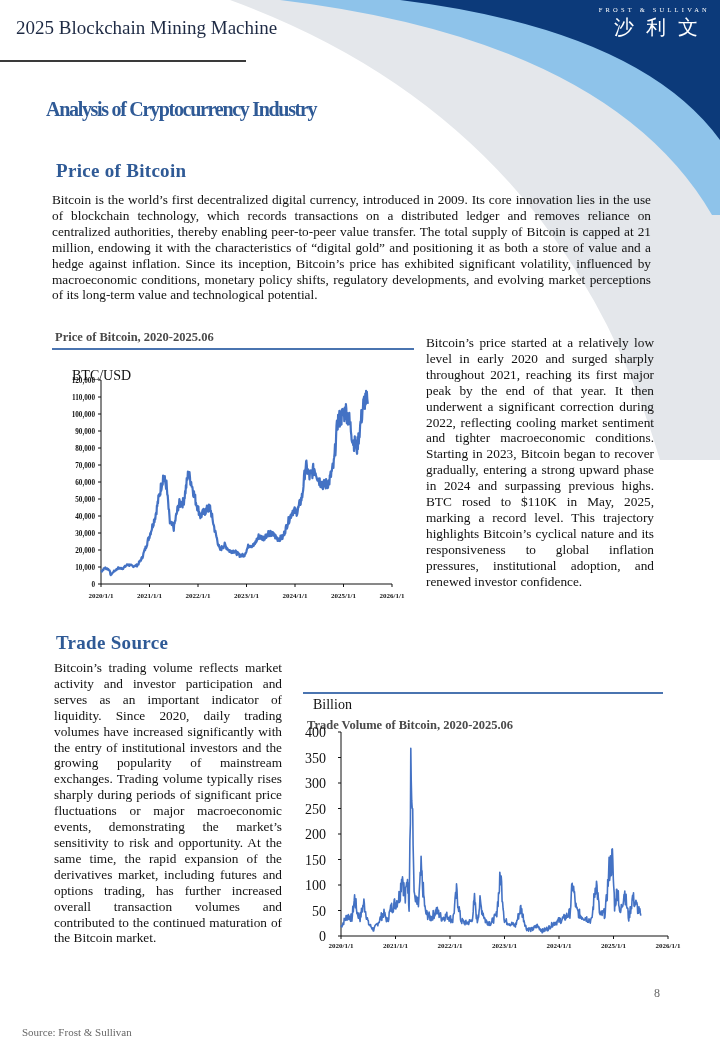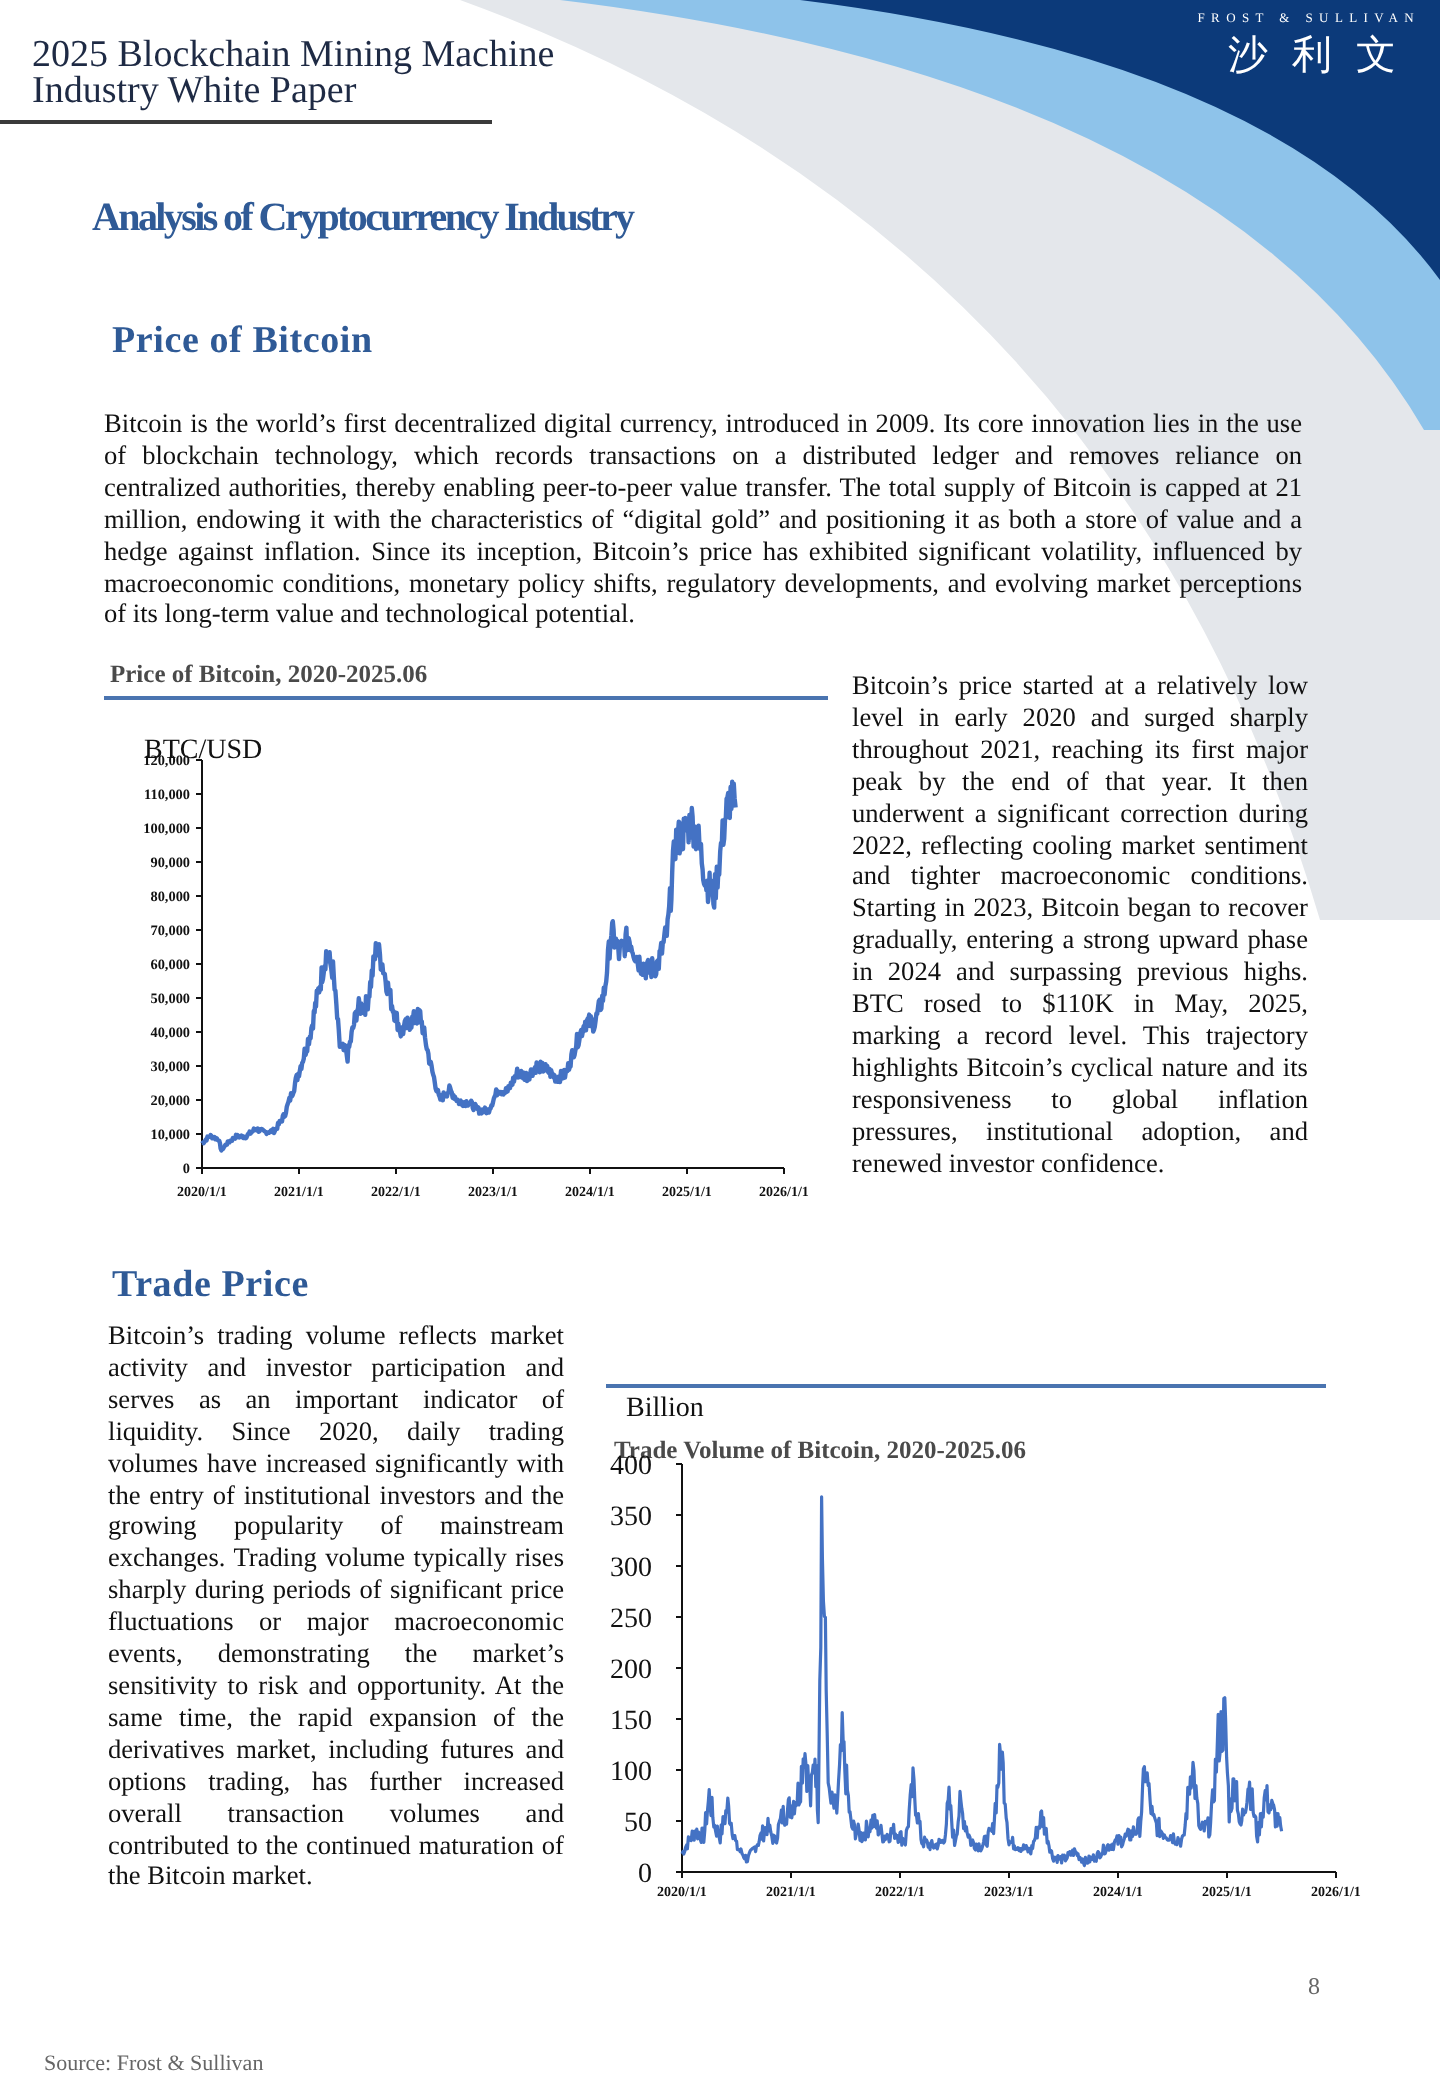--- a/index.html
+++ b/index.html
@@ -15,21 +15,21 @@
   .logo-en { font-size: 6.5px; letter-spacing: 3.2px; font-family: "Liberation Serif", serif; line-height: 8px; }
   .logo-cn { font-size: 20px; letter-spacing: 12px; font-weight: normal; line-height: 26px; font-family: "DejaVu Sans", sans-serif; padding-right: 0; }
 
   .page-title { position: absolute; left: 46px; top: 91px; font-size: 20px; font-weight: bold; color: #2f5a96; letter-spacing: -1.3px; line-height: 36px; }
 
   .section-title { position: absolute; font-size: 19px; font-weight: bold; color: #2f5a96; letter-spacing: 0.3px; }
   .sec1 { left: 56px; top: 160px; }
   .sec2 { left: 56px; top: 632px; }
 
   .para { position: absolute; font-size: 13.3px; line-height: 15.9px; text-align: justify; color: #111; }
-  .para1 { left: 52px; top: 192px; width: 599px; margin-top: 12px; }
+  .para1 { left: 52px; top: 192px; width: 599px; }
   .para2 { left: 426px; top: 335px; width: 228px; }
   .para3 { left: 54px; top: 660px; width: 228px; }
 
   .chart-title { position: absolute; font-size: 12.5px; font-weight: bold; color: #4a4a4a; }
   .ct1 { left: 55px; top: 330px; }
   .ct2 { left: 307px; top: 674px; margin-top: 44px; }
   .chart-rule { position: absolute; height: 1.5px; background: #4a74b0; }
   .cr1 { left: 52px; top: 348px; width: 362px; }
   .cr2 { left: 303px; top: 692px; width: 360px; }
 
@@ -51,21 +51,20 @@
 <svg class="deco" viewBox="0 0 720 460">
   <path d="M 660 460 Q 560 120 230 0 L 720 0 L 720 460 Z" fill="#e4e7eb"></path>
   <path d="M 712 215 Q 610 40 280 0 L 720 0 L 720 215 Z" fill="#8ec3ea"></path>
   <path d="M 720 140 Q 640 30 400 0 L 720 0 Z" fill="#0c3a7a"></path>
 
   <path d="M 640 460 Q 560 160 230 8 L 0 8 L 0 460 Z" fill="#ffffff"></path>
 </svg>
 
 <div class="header-title">
   <div>2025 Blockchain Mining Machine</div>
-  <div>Industry White Paper</div>
 </div>
 <div class="header-rule"></div>
 
 <div class="logo">
   <div class="logo-en">FROST &amp; SULLIVAN</div>
   <div class="logo-cn">沙利文</div>
 </div>
 
 <h1 class="page-title">Analysis of Cryptocurrency Industry</h1>
 
@@ -117,21 +116,21 @@
     <text x="295" y="598" text-anchor="middle" class="xtick">2024/1/1</text>
     <line x1="343.5" y1="584" x2="343.5" y2="587" stroke="#111" stroke-width="1"></line>
     <text x="343.5" y="598" text-anchor="middle" class="xtick">2025/1/1</text>
     <line x1="392" y1="584" x2="392" y2="587" stroke="#111" stroke-width="1"></line>
     <text x="392" y="598" text-anchor="middle" class="xtick">2026/1/1</text>
     <polyline points="101.0,571.8 101.4,571.3 101.8,571.6 102.2,571.0 102.6,570.3 102.9,569.8 103.3,570.2 103.7,568.3 104.1,568.5 104.5,568.4 104.9,568.3 105.3,567.5 105.7,567.9 106.1,569.1 106.5,568.5 106.9,569.1 107.3,568.5 107.7,569.6 108.1,569.0 108.5,569.3 108.8,570.0 109.2,570.3 109.6,570.3 110.0,571.7 110.3,574.2 110.7,575.2 111.1,574.1 111.5,574.5 111.9,573.7 112.3,573.1 112.7,572.4 113.1,572.4 113.5,572.3 113.9,570.7 114.3,571.2 114.7,571.2 115.1,570.4 115.5,570.4 116.0,570.4 116.4,569.0 116.8,569.4 117.2,569.1 117.6,569.3 118.0,567.4 118.4,568.7 118.8,567.5 119.2,568.3 119.6,568.7 120.0,568.1 120.4,568.5 120.8,567.8 121.2,568.0 121.6,569.0 122.0,568.9 122.4,568.4 122.8,569.1 123.2,568.9 123.6,567.9 124.0,567.0 124.4,566.8 124.8,565.8 125.3,566.8 125.7,566.2 126.1,565.8 126.5,565.6 126.9,564.3 127.3,564.9 127.7,564.6 128.1,565.1 128.5,565.3 128.9,564.3 129.3,565.9 129.7,565.7 130.1,564.7 130.5,564.6 130.9,564.5 131.3,564.8 131.7,565.1 132.1,565.5 132.5,565.8 132.9,566.0 133.3,567.0 133.7,566.3 134.1,566.2 134.5,566.4 135.0,566.0 135.4,565.2 135.8,565.1 136.2,566.0 136.6,564.4 137.0,566.5 137.4,565.6 137.8,564.5 138.2,564.2 138.6,564.4 139.0,561.5 139.4,562.2 139.8,560.5 140.2,560.6 140.6,560.3 141.0,560.7 141.4,558.0 141.8,557.1 142.2,558.4 142.6,558.0 143.0,556.4 143.4,553.3 143.8,552.1 144.2,551.0 144.7,548.9 145.1,550.3 145.5,546.6 145.9,548.3 146.3,547.7 146.7,546.4 147.1,545.5 147.5,541.7 147.9,538.9 148.3,537.5 148.7,540.1 149.1,536.9 149.5,538.2 149.9,535.6 150.3,533.1 150.7,534.5 151.1,531.4 151.5,530.9 151.9,529.3 152.3,524.4 152.8,527.5 153.2,525.9 153.6,525.7 154.0,519.5 154.5,522.2 154.9,518.3 155.3,519.2 155.7,514.1 156.1,512.7 156.5,514.3 156.9,505.5 157.3,506.3 157.6,501.5 158.0,503.3 158.4,495.3 158.8,495.4 159.2,494.1 159.6,496.2 160.0,493.4 160.4,494.8 160.8,483.7 161.1,491.1 161.5,489.5 161.9,486.3 162.3,483.1 162.7,484.7 163.1,475.6 163.5,478.7 163.9,480.6 164.4,479.6 164.8,476.1 165.2,481.9 165.6,484.2 166.1,488.9 166.5,480.7 166.9,488.2 167.3,494.8 167.7,495.3 168.2,502.4 168.6,509.2 169.0,509.5 169.4,515.1 169.9,523.4 170.3,523.3 170.6,522.4 171.0,522.3 171.4,521.9 171.8,525.0 172.2,522.4 172.6,525.4 173.0,524.6 173.4,527.8 173.8,530.8 174.2,522.6 174.6,523.5 175.0,520.8 175.4,520.8 175.8,516.0 176.2,513.7 176.6,514.0 177.0,512.5 177.4,506.7 177.8,506.0 178.2,510.3 178.6,505.4 179.0,504.3 179.4,499.1 179.8,502.1 180.2,506.9 180.6,501.7 181.0,506.5 181.4,506.0 181.8,502.7 182.2,504.6 182.6,507.4 183.0,498.1 183.5,502.3 183.9,504.7 184.3,498.7 184.7,498.5 185.1,491.0 185.5,493.4 185.9,485.2 186.3,487.8 186.7,478.2 187.1,479.5 187.5,479.6 187.9,471.6 188.3,477.8 188.7,476.8 189.1,477.0 189.5,472.1 190.0,477.5 190.4,484.8 190.8,485.0 191.2,482.2 191.6,486.7 192.0,486.6 192.4,487.0 192.8,490.7 193.2,495.8 193.6,497.0 194.0,491.3 194.4,496.1 194.8,496.7 195.2,494.9 195.6,504.6 196.0,502.9 196.4,505.9 196.8,505.6 197.2,510.2 197.6,510.5 198.0,506.3 198.4,506.5 198.8,515.0 199.2,511.9 199.6,515.3 200.0,516.0 200.4,518.2 200.8,513.7 201.2,515.2 201.6,517.0 202.0,513.2 202.4,510.6 202.8,509.7 203.3,514.0 203.7,508.8 204.1,509.6 204.5,512.5 204.9,514.9 205.3,513.4 205.7,513.8 206.1,508.4 206.5,509.3 206.9,505.6 207.3,511.5 207.7,510.5 208.1,510.5 208.5,511.7 208.9,504.5 209.3,507.0 209.7,505.1 210.1,505.6 210.5,511.5 210.9,510.7 211.3,516.6 211.7,513.7 212.1,513.7 212.5,518.6 213.0,522.6 213.4,524.6 213.8,525.0 214.2,526.9 214.6,531.8 215.0,532.0 215.4,530.9 215.8,533.0 216.2,535.8 216.6,537.4 217.0,538.5 217.4,541.3 217.8,544.3 218.2,545.5 218.6,545.9 219.0,545.0 219.4,547.4 219.8,548.3 220.2,549.8 220.6,547.6 221.0,549.0 221.4,550.1 221.8,546.2 222.3,548.1 222.7,548.1 223.1,547.8 223.5,548.2 223.9,546.4 224.3,546.0 224.7,542.7 225.1,543.9 225.5,545.4 225.9,546.2 226.3,548.9 226.7,547.5 227.1,549.4 227.5,548.4 227.9,549.7 228.3,550.4 228.7,549.8 229.1,550.1 229.5,552.0 229.9,550.5 230.3,550.3 230.7,551.0 231.1,552.6 231.5,553.0 232.0,551.1 232.4,551.2 232.8,553.0 233.2,550.6 233.6,552.7 234.0,552.8 234.4,552.0 234.8,551.8 235.2,551.2 235.6,550.4 236.0,551.1 236.4,554.1 236.8,555.0 237.2,552.2 237.6,552.0 238.0,552.9 238.4,553.6 238.8,554.5 239.2,553.7 239.6,556.8 240.0,555.8 240.4,554.8 240.8,556.7 241.2,554.8 241.7,555.7 242.1,556.0 242.5,553.8 242.9,555.0 243.3,556.6 243.7,554.8 244.1,554.7 244.5,556.3 244.9,554.6 245.3,554.2 245.7,552.6 246.1,552.8 246.5,551.2 246.9,549.3 247.3,548.3 247.7,547.4 248.1,544.7 248.5,547.7 248.9,545.6 249.3,546.9 249.7,546.7 250.1,546.8 250.5,546.0 250.9,547.1 251.3,546.1 251.8,547.2 252.2,545.9 252.6,546.4 253.0,544.1 253.4,545.9 253.8,545.7 254.2,543.1 254.6,543.4 255.0,544.1 255.4,541.4 255.8,542.0 256.2,542.4 256.6,538.8 257.0,540.8 257.4,538.1 257.8,538.3 258.2,537.4 258.6,534.3 259.0,538.8 259.4,536.7 259.8,537.3 260.2,538.5 260.6,535.5 261.0,536.2 261.5,539.1 261.9,536.3 262.3,539.9 262.7,538.1 263.1,536.5 263.5,540.5 263.9,538.2 264.3,538.5 264.7,539.7 265.1,536.7 265.5,534.7 265.9,536.6 266.3,537.9 266.7,534.7 267.1,534.6 267.5,533.6 267.9,536.4 268.3,531.2 268.7,533.6 269.1,532.1 269.5,531.8 269.9,536.1 270.3,530.9 270.8,532.1 271.2,531.4 271.6,535.8 272.0,535.5 272.4,535.1 272.8,532.1 273.2,533.6 273.6,532.9 274.0,535.9 274.4,536.4 274.8,534.4 275.2,538.4 275.6,535.1 276.0,536.8 276.4,537.0 276.8,538.7 277.2,537.5 277.6,540.8 278.0,539.2 278.4,539.5 278.8,540.9 279.2,538.4 279.6,539.8 280.0,541.0 280.5,535.5 280.9,537.3 281.3,539.2 281.7,539.1 282.1,535.0 282.5,538.8 282.9,536.0 283.3,535.3 283.7,535.5 284.1,531.6 284.5,534.9 284.9,533.5 285.3,533.2 285.7,527.2 286.1,525.1 286.5,525.3 286.9,528.7 287.3,527.5 287.7,525.1 288.1,523.3 288.5,517.0 288.9,523.6 289.3,522.6 289.7,520.0 290.2,516.3 290.6,515.0 291.0,518.0 291.4,515.9 291.8,513.1 292.2,515.4 292.6,510.9 293.0,515.1 293.4,510.5 293.8,509.3 294.2,509.5 294.6,507.3 295.0,513.0 295.4,508.1 295.8,510.0 296.2,509.8 296.6,515.8 297.0,514.9 297.4,513.3 297.8,510.4 298.2,506.7 298.6,507.0 299.0,503.8 299.4,500.6 299.8,499.9 300.3,505.0 300.7,504.2 301.1,497.9 301.5,500.4 301.9,493.8 302.3,497.3 302.7,493.0 303.1,490.8 303.5,486.4 304.0,475.0 304.4,470.7 304.8,479.3 305.2,471.4 305.7,467.6 306.1,461.5 306.4,460.6 306.8,465.0 307.2,473.8 307.6,473.0 308.0,469.4 308.4,472.5 308.8,470.4 309.2,474.9 309.5,479.5 310.0,472.2 310.4,472.2 310.8,470.4 311.2,470.8 311.6,470.9 312.0,471.4 312.4,478.1 312.8,467.3 313.2,463.8 313.6,475.1 314.0,469.5 314.4,469.2 314.8,471.1 315.2,475.2 315.6,473.3 316.0,475.7 316.4,476.8 316.8,478.7 317.2,479.9 317.6,480.6 318.0,480.2 318.4,478.5 318.8,481.3 319.3,485.2 319.7,478.4 320.1,485.1 320.5,486.9 320.9,486.1 321.3,487.4 321.7,481.8 322.1,485.4 322.5,483.6 322.9,489.2 323.3,483.3 323.7,480.9 324.1,480.0 324.5,486.3 324.9,484.8 325.3,483.0 325.7,488.5 326.1,479.1 326.5,483.3 326.9,486.5 327.3,483.3 327.7,488.1 328.1,487.1 328.5,480.6 329.0,480.1 329.4,484.4 329.8,475.5 330.2,475.0 330.6,471.5 331.0,476.8 331.4,471.4 331.8,471.1 332.2,467.2 332.6,463.7 333.0,464.8 333.4,467.9 333.8,459.7 334.2,457.2 334.6,453.0 335.0,444.1 335.4,455.4 335.7,449.7 336.1,436.1 336.5,425.5 336.9,420.7 337.3,429.7 337.7,429.5 338.1,414.8 338.5,424.3 339.0,416.3 339.4,410.8 339.8,426.7 340.2,424.0 340.7,411.8 341.1,424.7 341.5,424.5 341.9,409.3 342.3,409.5 342.7,409.0 343.1,415.1 343.5,413.3 343.9,409.8 344.3,421.2 344.7,407.5 345.1,418.8 345.5,418.8 345.9,404.0 346.3,408.4 346.8,423.3 347.2,420.5 347.6,413.3 348.0,424.6 348.5,422.0 348.9,420.9 349.3,412.9 349.7,421.8 350.1,424.6 350.5,422.0 350.9,431.7 351.3,434.8 351.6,439.9 352.0,441.9 352.4,442.8 352.8,440.9 353.2,445.1 353.6,440.3 354.0,451.0 354.4,447.8 354.8,436.4 355.1,447.0 355.5,446.9 355.9,443.4 356.3,440.5 356.7,452.0 357.1,453.8 357.5,437.1 357.9,449.2 358.4,433.4 358.8,443.8 359.2,434.6 359.6,437.3 360.1,425.7 360.5,421.5 360.9,422.7 361.3,410.2 361.7,422.4 362.1,419.3 362.5,409.8 362.9,409.0 363.3,399.3 363.7,398.7 364.1,396.5 364.5,397.3 364.9,409.0 365.3,393.5 365.7,404.5 366.1,390.9 366.5,398.2 366.9,391.9 367.3,399.1 367.8,403.8" fill="none" stroke="#4472c4" stroke-width="2.2" stroke-linejoin="round"></polyline>
   </svg>
 
 <p class="para para2">Bitcoin’s price started at a relatively low level in early 2020 and surged sharply throughout 2021, reaching its first major peak by the end of that year. It then underwent a significant correction during 2022, reflecting cooling market sentiment and tighter macroeconomic conditions. Starting in 2023, Bitcoin began to recover gradually, entering a strong upward phase in 2024 and surpassing previous highs. BTC rosed to $110K in May, 2025, marking a record level. This trajectory highlights Bitcoin’s cyclical nature and its responsiveness to global inflation pressures, institutional adoption, and renewed investor confidence.</p>
 
-<h2 class="section-title sec2">Trade Price</h2>
+<h2 class="section-title sec2">Trade Source</h2>
 <p class="para para3">Bitcoin’s trading volume reflects market activity and investor participation and serves as an important indicator of liquidity. Since 2020, daily trading volumes have increased significantly with the entry of institutional investors and the growing popularity of mainstream exchanges. Trading volume typically rises sharply during periods of significant price fluctuations or major macroeconomic events, demonstrating the market’s sensitivity to risk and opportunity. At the same time, the rapid expansion of the derivatives market, including futures and options trading, has further increased overall transaction volumes and contributed to the continued maturation of the Bitcoin market.</p>
 
 <div class="chart-title ct2">Trade Volume of Bitcoin, 2020-2025.06</div>
 <div class="chart-rule cr2"></div>
 <div class="unit u2">Billion</div>
 
 <svg class="chart" id="volume-chart" width="720" height="1040" style="width:720px;height:1040px;pointer-events:none;">
     <line x1="341" y1="732" x2="341" y2="936" stroke="#111" stroke-width="1"></line>
     <line x1="341" y1="936" x2="668" y2="936" stroke="#111" stroke-width="1"></line>
     <line x1="338" y1="936" x2="341" y2="936" stroke="#111" stroke-width="1"></line>

